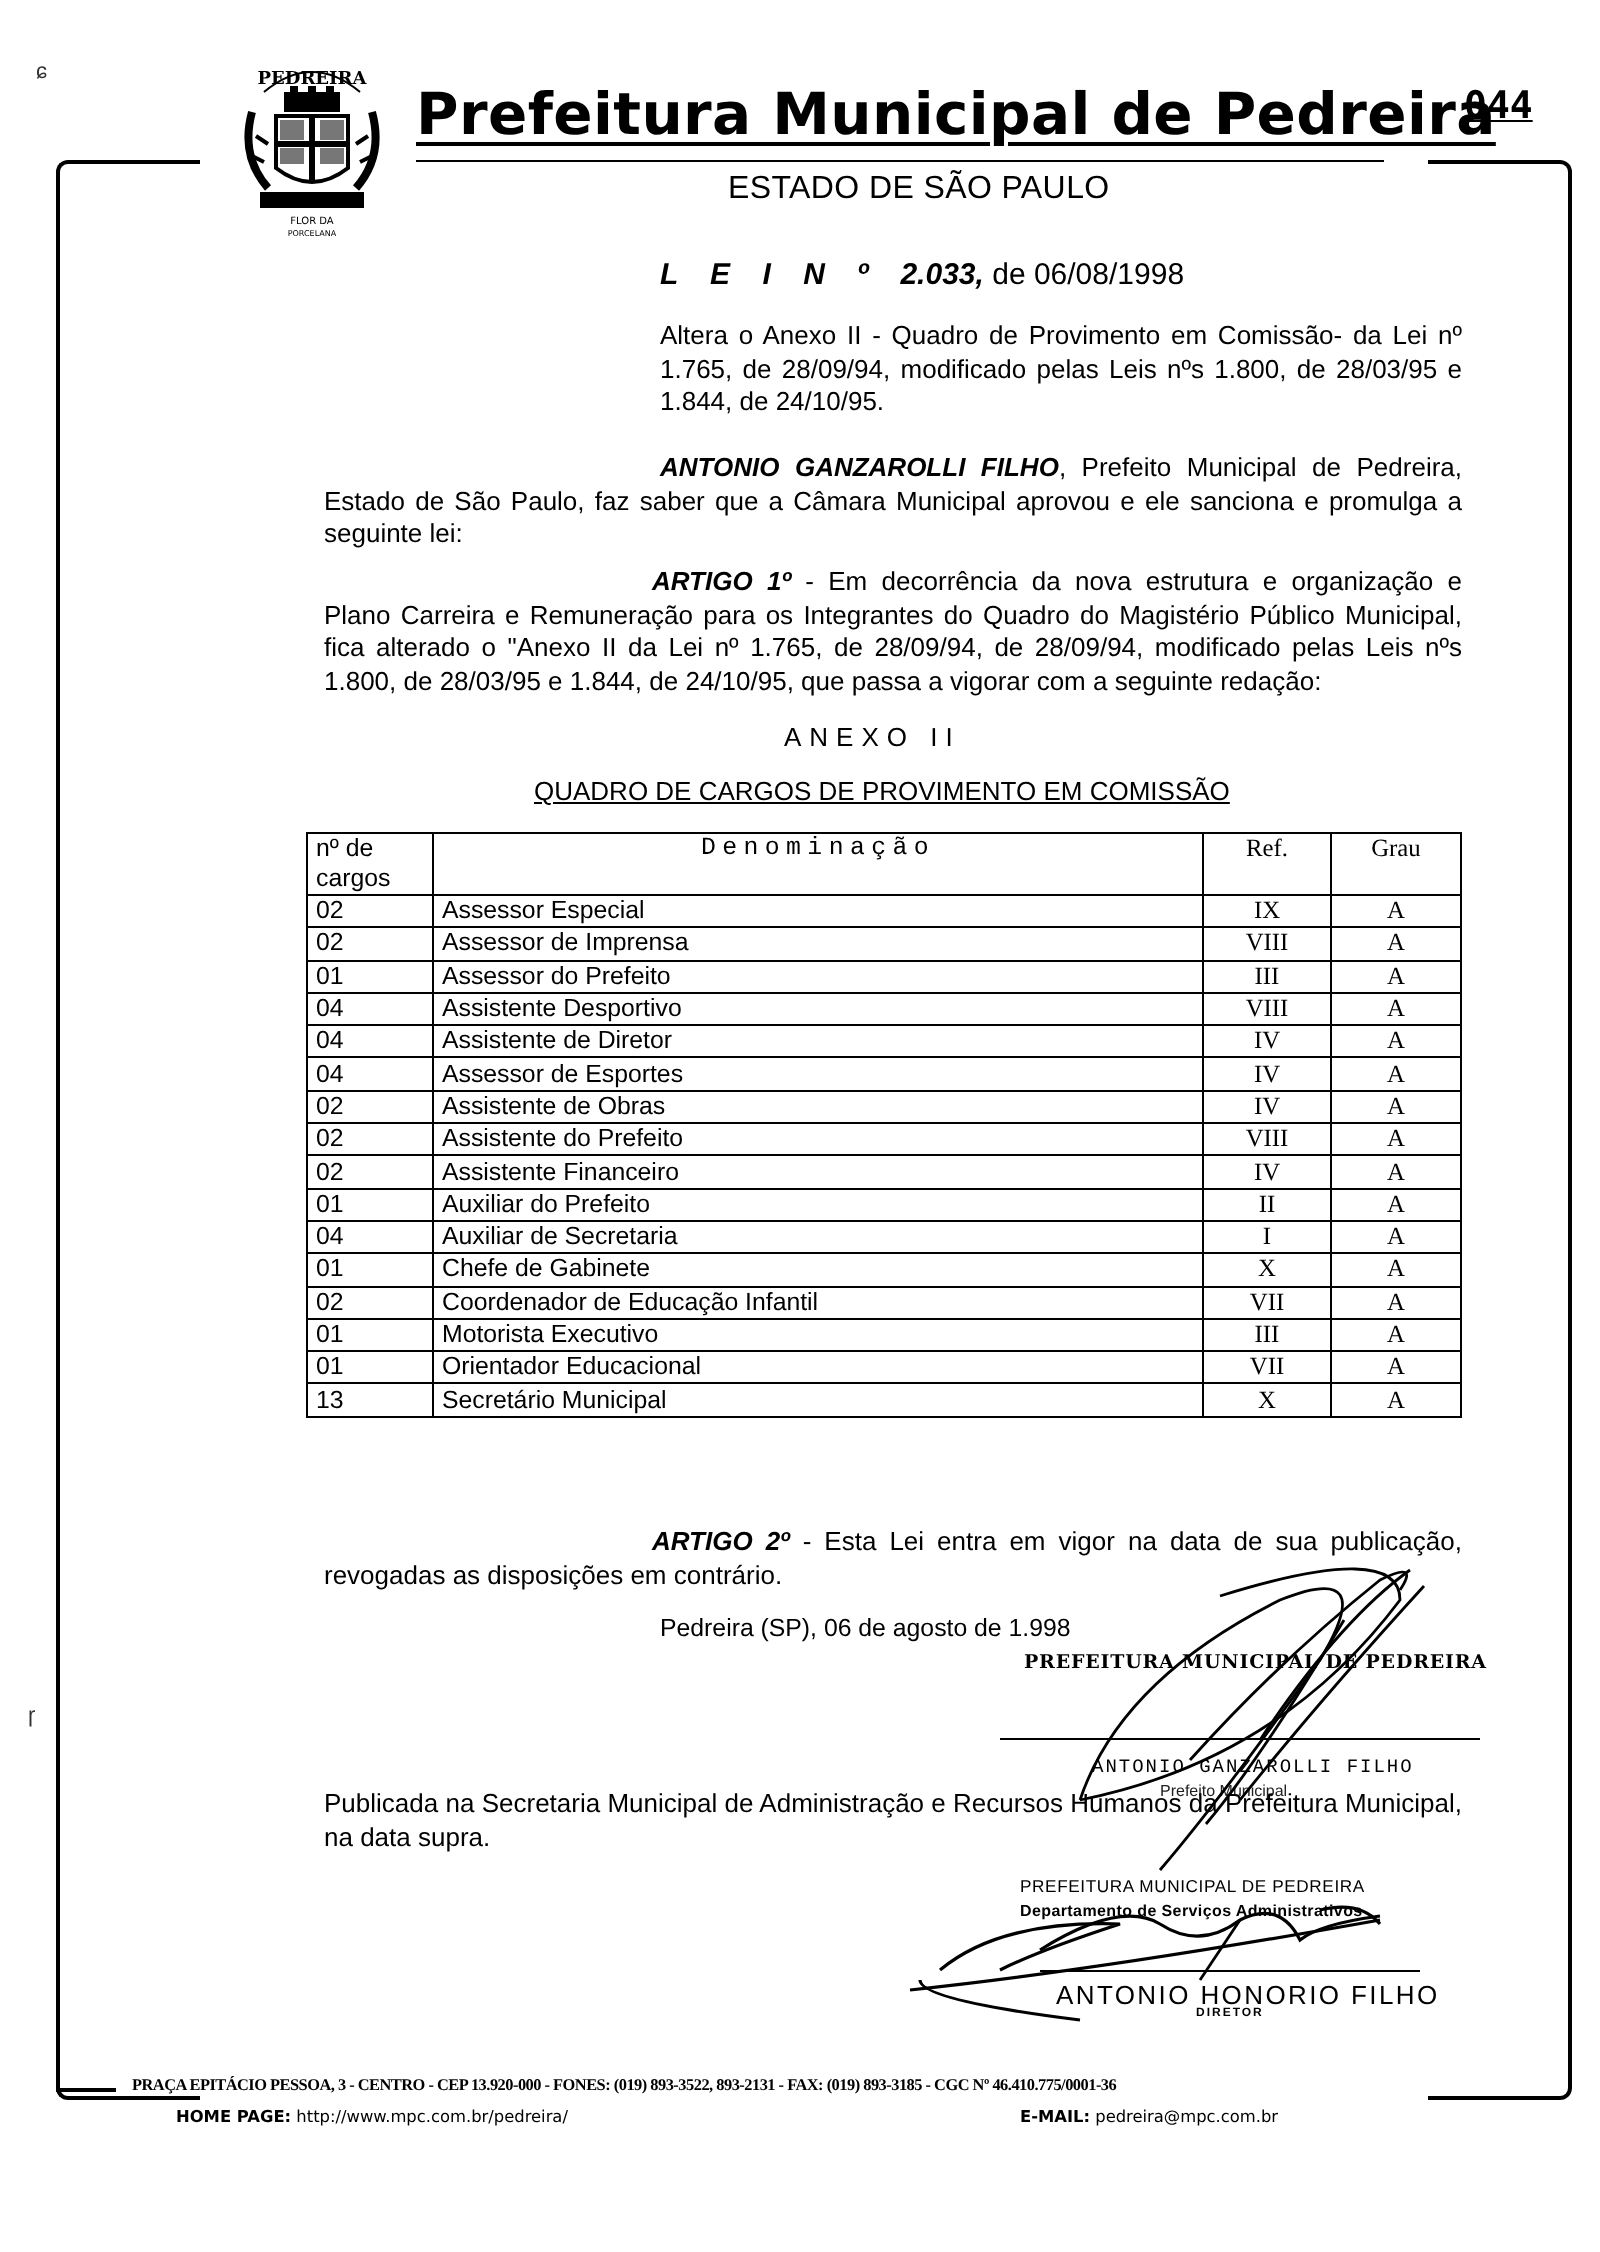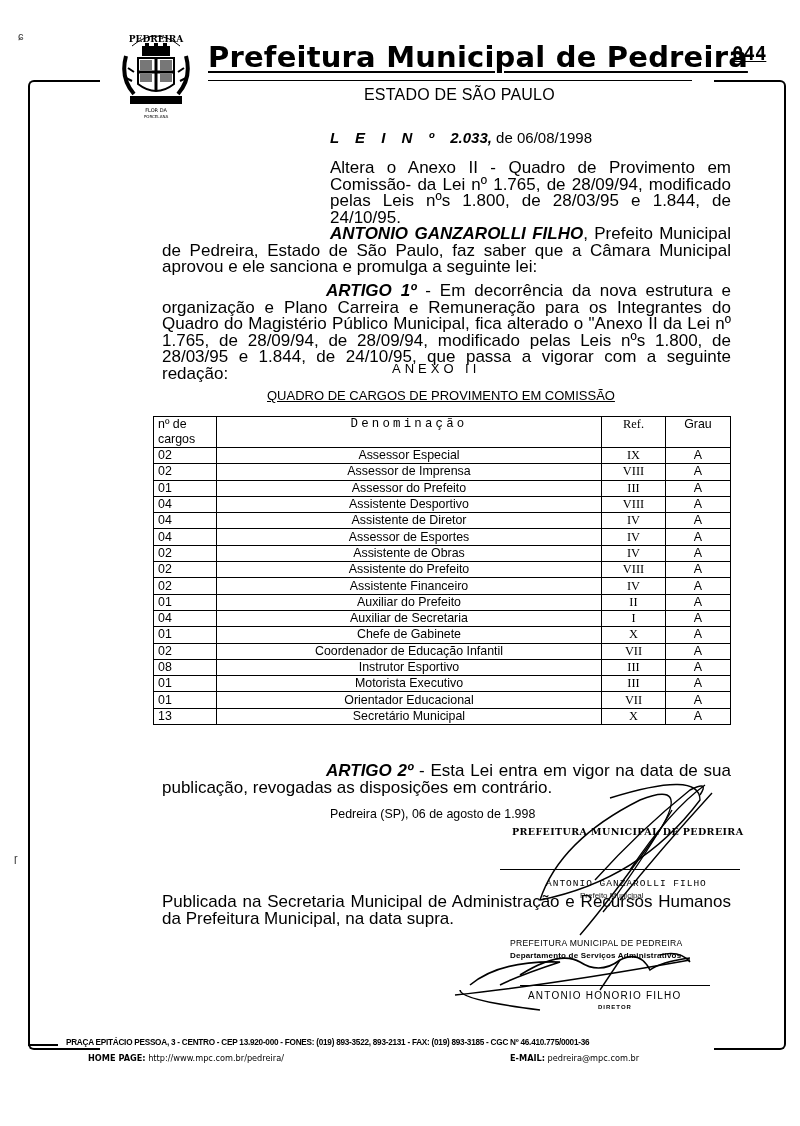--- a/index.html
+++ b/index.html
@@ -16,58 +16,58 @@
   .title { left: 208px; top: 40px; font-family: "DejaVu Sans", sans-serif; font-weight: bold; font-size: 29px; letter-spacing: 0.2px; text-decoration: underline; text-decoration-thickness: 2px; text-underline-offset: 4px; white-space: nowrap; }
   .title-rule { left: 208px; top: 80px; width: 484px; border-top: 1px solid #000; }
   .page-num { left: 732px; top: 42px; font-family: "DejaVu Sans Mono", monospace; font-size: 19px; font-weight: bold; text-decoration: underline; }
   .subtitle { left: 364px; top: 86px; font-size: 16px; letter-spacing: 0.2px; }
 
   
   .law-heading { left: 330px; top: 129px; font-size: 15px; white-space: nowrap; }
   .law-heading .b { font-weight: bold; font-style: italic; }
   .law-heading .lei { font-weight: bold; font-style: italic; letter-spacing: 6px; margin-right: 6px; }
 
-  .para { font-size: 17px; line-height: 16.5px; text-align: justify; }
+  .para { font-size: 13px; line-height: 16.5px; text-align: justify; }
   .ementa { left: 330px; top: 160px; width: 401px; }
   .preamble { left: 162px; top: 226px; width: 569px; text-indent: 168px; }
   .art1 { left: 162px; top: 283px; width: 569px; text-indent: 164px; }
   .bi { font-weight: bold; font-style: italic; }
 
   .anexo { left: 392px; top: 361px; font-size: 13px; letter-spacing: 4px; }
   .quadro { left: 267px; top: 388px; font-size: 13px; text-decoration: underline; }
 
   
   .tbl { left: 153px; top: 416px; border-collapse: collapse; font-size: 12.4px; }
   .tbl td, .tbl th { border: 1px solid #000; padding: 0 4px; height: 15.3px; line-height: 15px; font-weight: normal; }
   .tbl th { vertical-align: top; }
   .tbl .c-num { width: 54px; text-align: left; }
-  .tbl .c-den { width: 376px; text-align: center; }
+  .tbl .c-den { width: 376px; text-align: left; }
   .tbl .c-ref { width: 55px; text-align: center; font-family: Liberation Serif, serif; }
-  .tbl .c-grau { width: 56px; text-align: center; }
+  .tbl .c-grau { width: 56px; text-align: center; font-family: Liberation Serif, serif; }
   .tbl th.c-den { text-align: center; letter-spacing: 3.2px; font-family: Liberation Mono, monospace; }
   .tbl tr.head th { height: 30px; }
 
   .art2 { left: 162px; top: 763px; width: 569px; text-indent: 164px; }
   .dateline { left: 330px; top: 807px; font-size: 12.4px; }
   .stamp1 { left: 512px; top: 826px; font-family: "DejaVu Serif", serif; font-size: 9.5px; font-weight: bold; letter-spacing: 0.4px; }
   .sig-rule1 { left: 500px; top: 869px; width: 240px; border-top: 1px solid #000; }
   .signer1 { left: 546px; top: 878px; font-family: "Liberation Mono", monospace; font-size: 9.5px; letter-spacing: 1px; }
   .signer1-role { left: 580px; top: 891px; font-size: 8px; color: #222; }
   .pub { left: 162px; top: 894px; width: 569px; }
 
   .stamp2 { left: 510px; top: 938px; font-size: 8.6px; letter-spacing: 0.3px; }
   .stamp2-dept { left: 510px; top: 951px; font-size: 8px; font-weight: bold; letter-spacing: 0.2px; }
   .sig-rule2 { left: 520px; top: 985px; width: 190px; border-top: 1px solid #000; }
-  .signer2 { left: 528px; top: 990px; font-size: 10px; letter-spacing: 1.2px; }
+  .signer2 { left: 528px; top: 990px; font-size: 13px; letter-spacing: 1.2px; }
   .signer2-role { left: 598px; top: 1004px; font-size: 6px; font-weight: bold; letter-spacing: 1px; }
 
   .sig-svg { left: 0; top: 0; width: 800px; height: 1126px; pointer-events: none; }
 
   
-  .footer1 { left: 66px; top: 1038px; font-family: Liberation Sans, sans-serif; font-size: 8.2px; font-weight: bold; letter-spacing: -0.25px; white-space: nowrap; }
+  .footer1 { left: 66px; top: 1038px; font-family: Liberation Serif, serif; font-size: 8.2px; font-weight: bold; letter-spacing: -0.25px; white-space: nowrap; }
   .footer2 { left: 88px; top: 1053px; font-family: "DejaVu Sans", sans-serif; font-size: 8.2px; white-space: nowrap; }
   .footer2 .lbl, .footer3 .lbl { font-weight: bold; }
   .footer3 { left: 510px; top: 1053px; font-family: "DejaVu Sans", sans-serif; font-size: 8.2px; white-space: nowrap; }
 
   .speck { font-size: 11px; color: #333; }
 </style>
 </head>
 <body>
 
 <div class="abs frame-left"></div>
@@ -190,26 +190,20 @@
   <tr>
         <td class="c-num">01</td>
         <td class="c-den">Chefe de Gabinete</td>
         <td class="c-ref">X</td>
         <td class="c-grau">A</td>
       </tr>
   <tr>
         <td class="c-num">02</td>
         <td class="c-den">Coordenador de Educação Infantil</td>
         <td class="c-ref">VII</td>
-        <td class="c-grau">A</td>
-      </tr>
-  <tr>
-        <td class="c-num">08</td>
-        <td class="c-den">Instrutor Esportivo</td>
-        <td class="c-ref">III</td>
         <td class="c-grau">A</td>
       </tr>
   <tr>
         <td class="c-num">01</td>
         <td class="c-den">Motorista Executivo</td>
         <td class="c-ref">III</td>
         <td class="c-grau">A</td>
       </tr>
   <tr>
         <td class="c-num">01</td>

